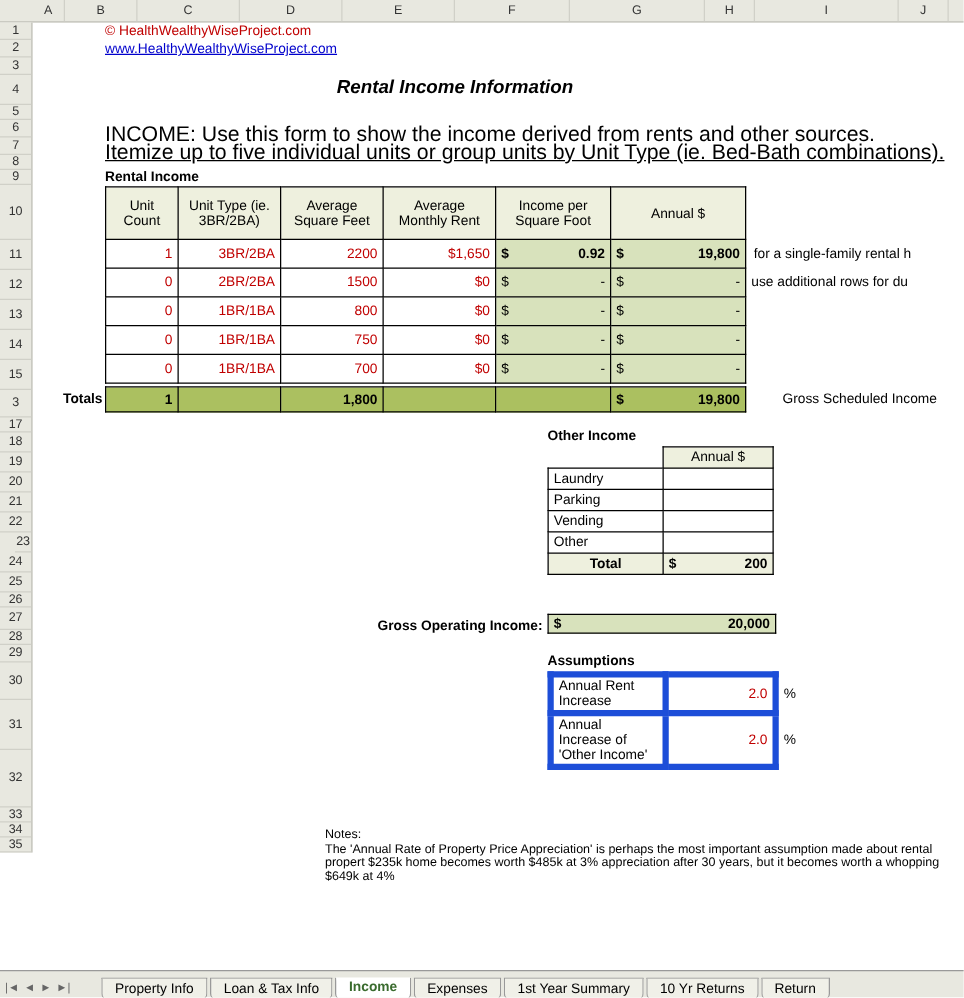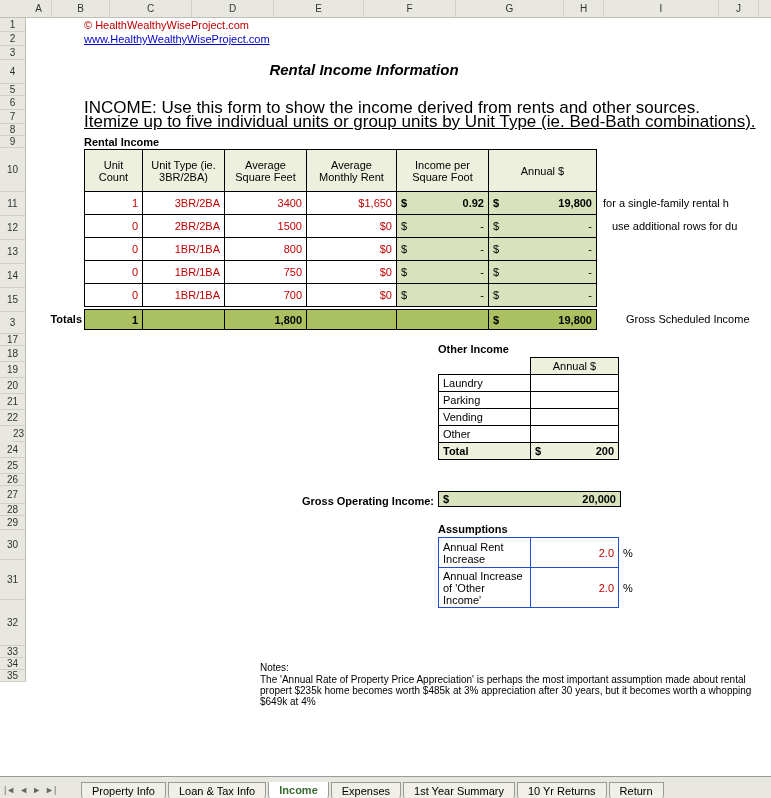--- a/index.html
+++ b/index.html
@@ -69,21 +69,21 @@
 .red-right { color: #c00000; text-align: right; }
 .green-cell { background: #d8e2bc; text-align: right; font-weight: normal; }
 .green-cell-bold { background: #d8e2bc; text-align: right; font-weight: bold; }
 .totals-row td { background: #abc060; font-weight: bold; }
 .note-text { font-size: 11px; color: #000; }
 table.other { border-collapse: collapse; }
 table.other td, table.other th { border: 1px solid #000; padding: 1px 4px; font-size: 11px; height: 17px; }
 table.other th { background: #eef0de; text-align: center; font-weight: normal; }
 .total-row td { background: #eef0de; font-weight: bold; }
 table.assump { border-collapse: collapse; }
-table.assump td { border: 1px solid #1d4ed8; padding: 1px 4px; font-size: 11px; vertical-align: middle; }
+table.assump td { border: 5px solid #1d4ed8; padding: 1px 4px; font-size: 11px; vertical-align: middle; }
 .pct { font-size: 11px; padding-left: 2px; }
 .notes { font-size: 10px; color: #000; }
 .tabs {
   position: absolute;
   bottom: 0; left: 0; right: 0;
   height: 22px;
   background: #e8e8e0;
   display: flex;
   align-items: flex-end;
   padding-left: 30px;
@@ -189,21 +189,21 @@
             <th style="width: 82px;">Average Square Feet</th>
             <th style="width: 90px;">Average Monthly Rent</th>
             <th style="width: 92px;">Income per Square Foot</th>
             <th style="width: 108px;">Annual $</th>
           </tr>
       </tbody>
         <tbody id="rent-body">
           <tr>
             <td class="red-right" style="height: 23px;">1</td>
             <td class="red-right" style="height: 23px;">3BR/2BA</td>
-            <td class="red-right" style="height: 23px;">3400</td>
+            <td class="red-right" style="height: 23px;">2200</td>
             <td class="red-right" style="height: 23px;">$1,650</td>
             <td class="green-cell-bold">
               <span class="dollar-pair">
                 <span>$</span>
                 <span>0.92</span>
               </span>
             </td>
             <td class="green-cell-bold">
               <span class="dollar-pair">
                 <span>$</span>
@@ -222,21 +222,21 @@
                 <span>$</span>
                 <span>-</span>
               </span>
             </td>
             <td class="green-cell">
               <span class="dollar-pair">
                 <span>$</span>
                 <span>-</span>
               </span>
             </td>
-            <td style="border: none; padding-left: 15px; white-space: nowrap;">use additional rows for du</td>
+            <td style="border: none; padding-left: 4px; white-space: nowrap;">use additional rows for du</td>
           </tr>
           <tr>
             <td class="red-right" style="height: 23px;">0</td>
             <td class="red-right" style="height: 23px;">1BR/1BA</td>
             <td class="red-right" style="height: 23px;">800</td>
             <td class="red-right" style="height: 23px;">$0</td>
             <td class="green-cell">
               <span class="dollar-pair">
                 <span>$</span>
                 <span>-</span>
@@ -337,21 +337,21 @@
             <td>Vending</td>
             <td class="red-right" style="text-align: right;"></td>
           </tr>
           <tr>
             <td>Other</td>
             <td class="red-right" style="text-align: right;"></td>
           </tr>
         </tbody>
       <tbody>
           <tr class="total-row">
-            <td style="text-align:left;">Total</td>
+            <td style="text-align:center;">Total</td>
             <td>
               <span class="dollar-pair">
                 <span>$</span>
                 <span>200</span>
               </span>
             </td>
           </tr>
     </tbody>
       </table>
   </div>

